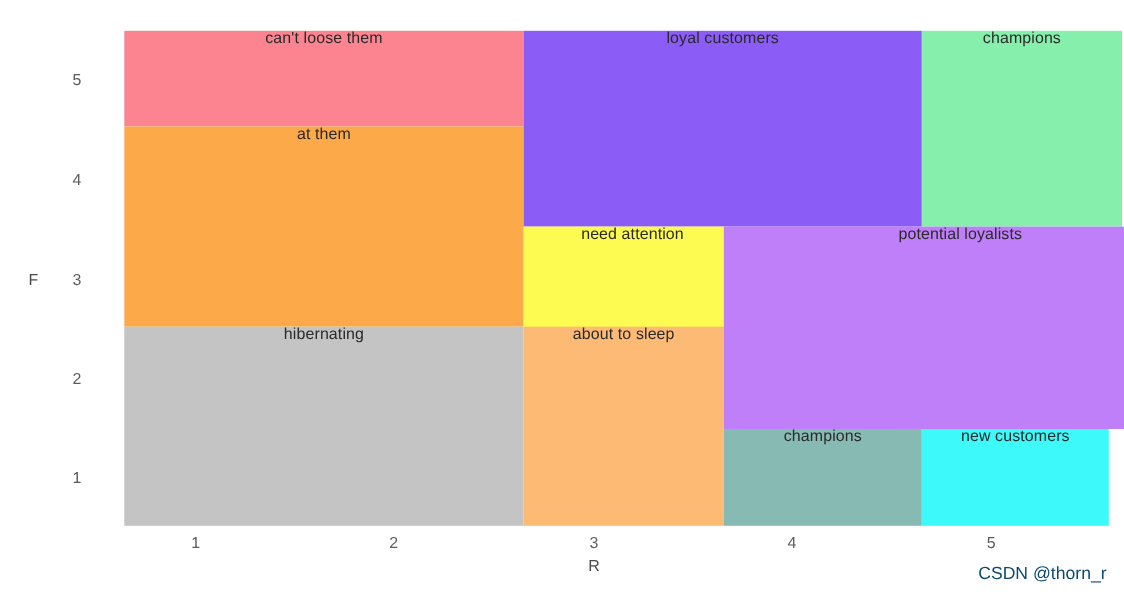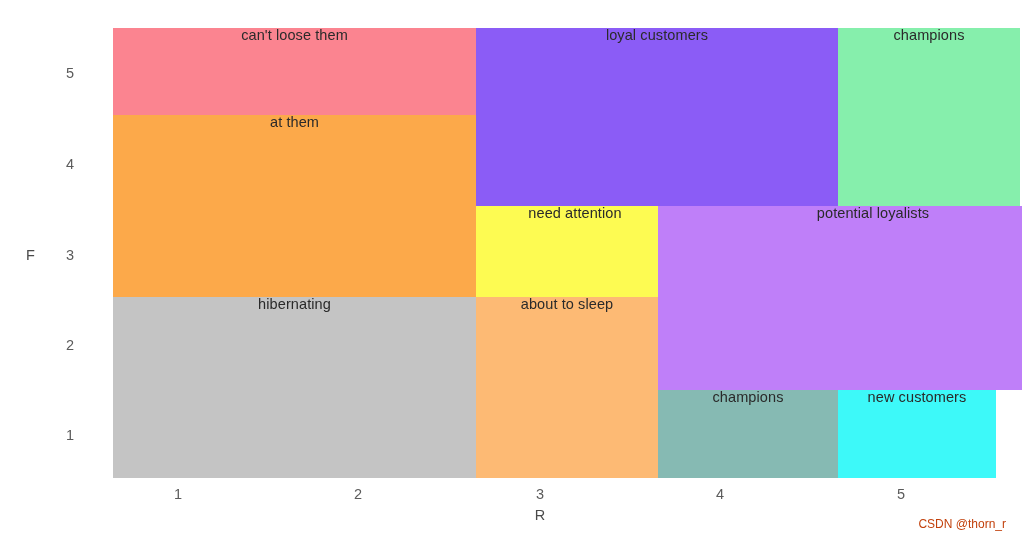--- a/index.html
+++ b/index.html
@@ -81,22 +81,22 @@
     left: 540px;
     top: 515px;
     transform: translate(-50%, -50%);
   }
 
   
   #watermark {
     position: absolute;
     right: 16px;
     bottom: 10px;
-    font-size: 12px;
-    color: #c2410c;
+    font-size: 16px;
+    color: #0c4a6e;
     font-family: "Liberation Sans", sans-serif;
     white-space: nowrap;
   }
 </style>
 </head>
 <body>
 
 <div id="chart-root">
 
   <div id="plot-area">
@@ -120,21 +120,21 @@
       </div>
       <div class="segment" style="left: 363px; top: 269px; width: 182px; height: 181px; background: #fdba74;">
         <span class="segment-label">about to sleep</span>
       </div>
       <div class="segment" style="left: 545px; top: 178px; width: 430px; height: 184px; background: rgb(191, 127, 249);">
         <span class="segment-label">potential loyalists</span>
       </div>
       <div class="segment" style="left: 545px; top: 362px; width: 180px; height: 88px; background: rgb(134, 186, 179);">
         <span class="segment-label">champions</span>
       </div>
-      <div class="segment" style="left: 725px; top: 362px; width: 158px; height: 88px; background: rgb(61, 249, 249);">
+      <div class="segment" style="left: 725px; top: 362px; width: 170px; height: 88px; background: rgb(61, 249, 249);">
         <span class="segment-label">new customers</span>
       </div>
     </div>
 
   <div id="y-tick-container">
       <div class="tick-label ytick" style="left: 40px; top: 73px;">5</div>
       <div class="tick-label ytick" style="left: 40px; top: 164px;">4</div>
       <div class="tick-label ytick" style="left: 40px; top: 255px;">3</div>
       <div class="tick-label ytick" style="left: 40px; top: 345px;">2</div>
       <div class="tick-label ytick" style="left: 40px; top: 435px;">1</div>

